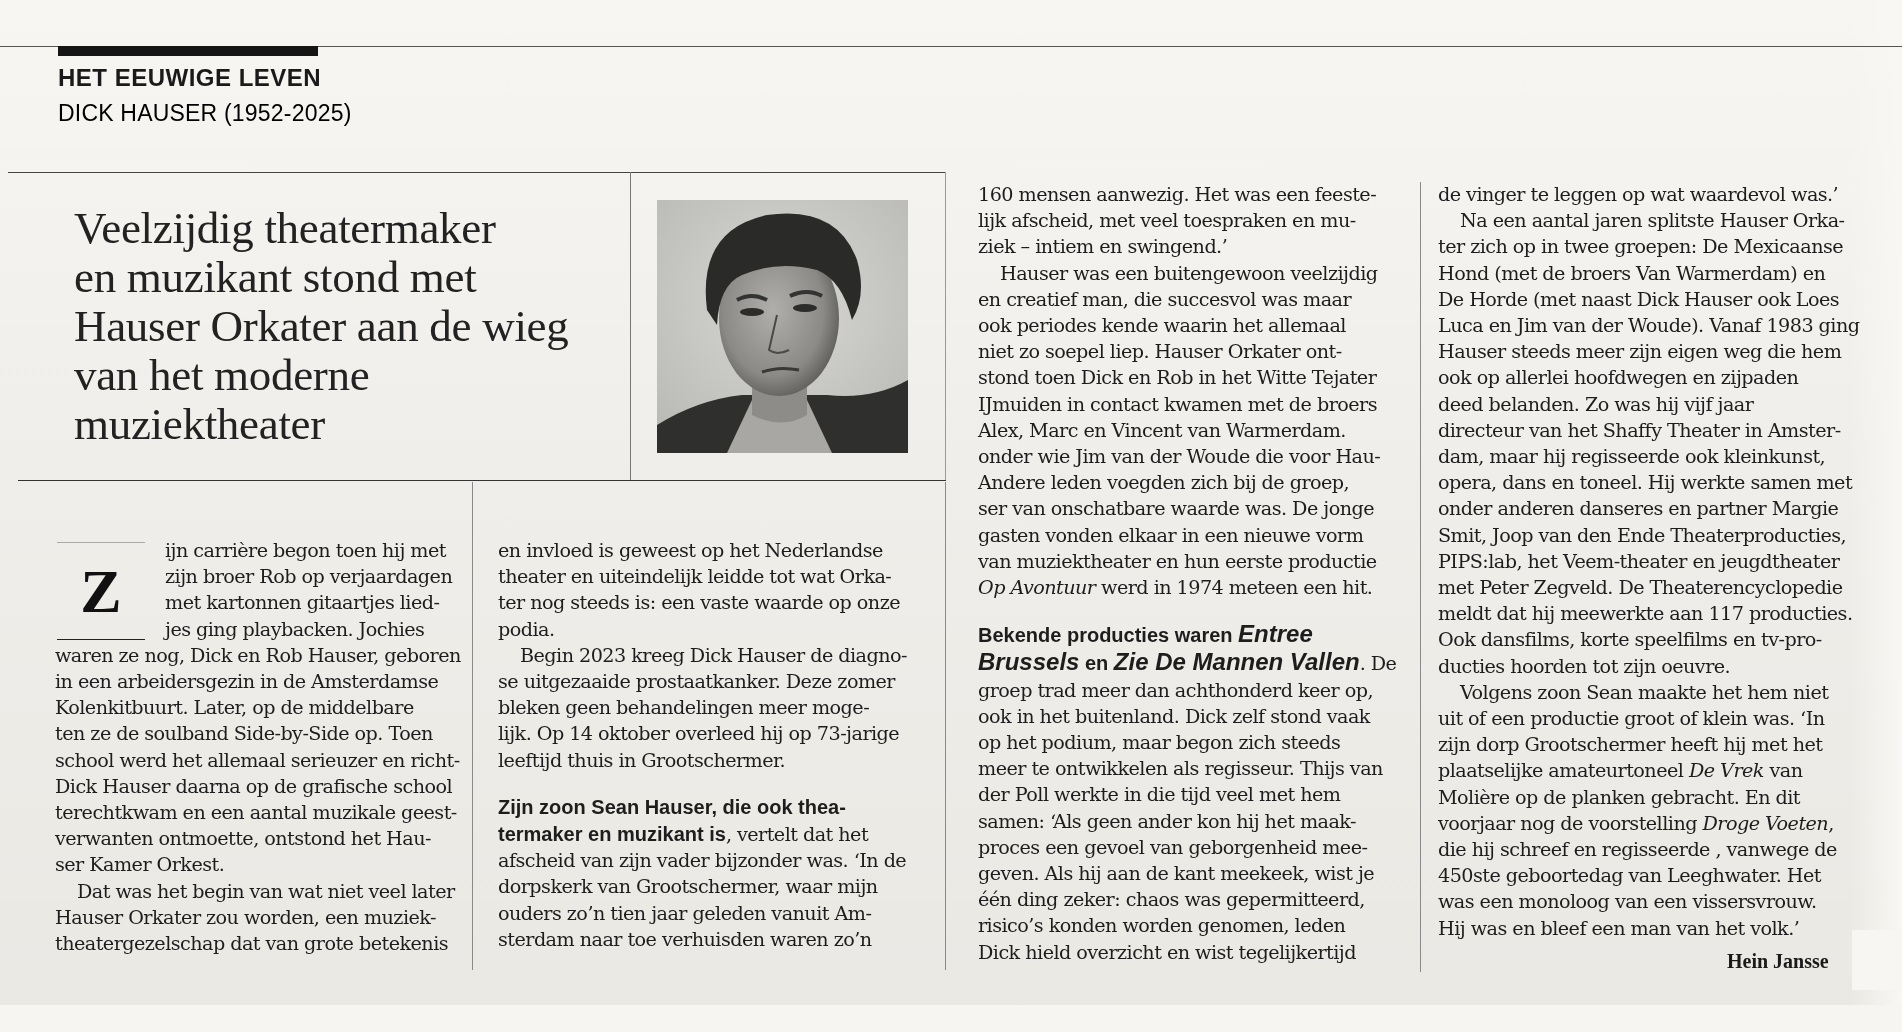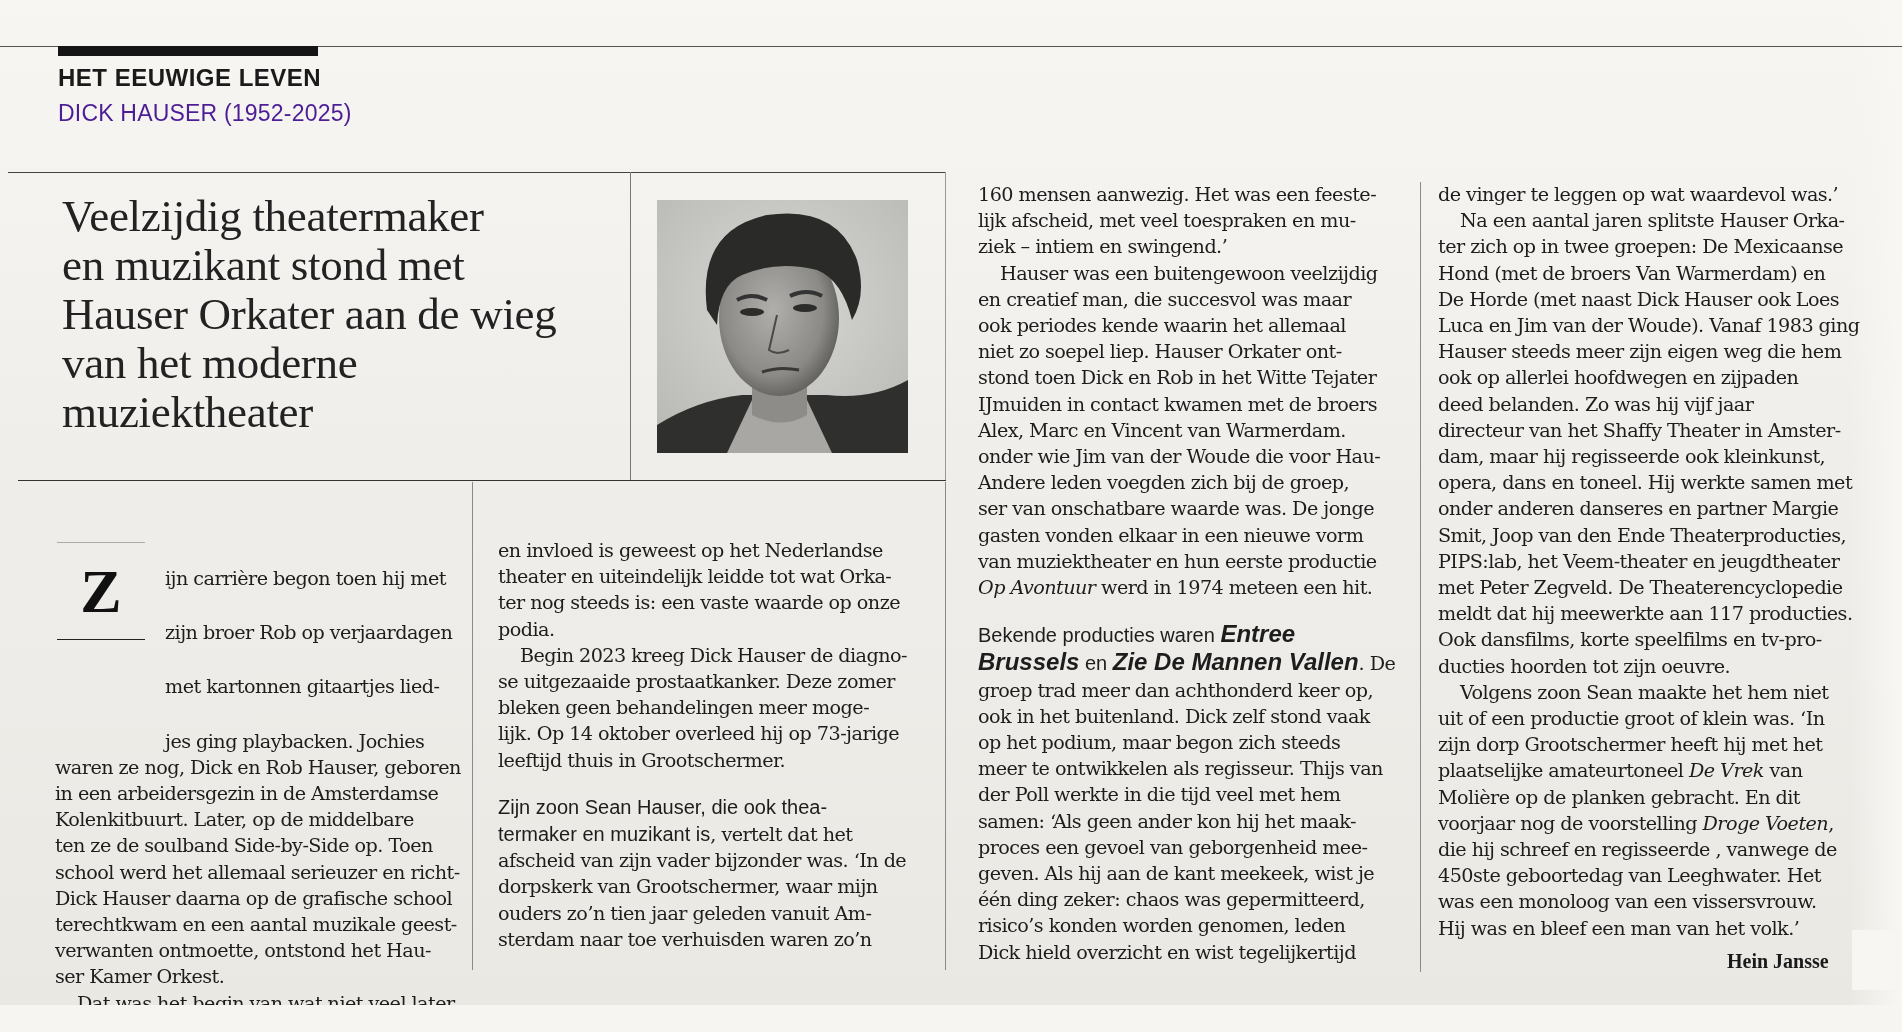--- a/index.html
+++ b/index.html
@@ -7,69 +7,69 @@
        font-family:"DejaVu Serif", serif;color:#1c1c1c;}
   .paper{position:absolute;left:0;top:0;width:1902px;height:1032px;
        background:linear-gradient(180deg,#f7f6f2 0%,#efeeea 45%,#e9e8e3 100%);}
   .paper-edge{position:absolute;left:0;top:1005px;width:1902px;height:27px;background:#f6f5f2;}
   .paper-right{position:absolute;left:1850px;top:0;width:52px;height:1032px;background:linear-gradient(90deg,rgba(246,245,241,0),#f8f7f3);}
   .top-rule{position:absolute;left:0;top:46px;width:1902px;height:1px;background:#555;}
   .black-bar{position:absolute;left:58px;top:46px;width:260px;height:10px;background:#151515;}
   .kicker{position:absolute;left:58px;top:64px;font-family:"Liberation Sans",sans-serif;font-weight:bold;
        font-size:24px;letter-spacing:0.5px;color:#1a1a1a;text-align:right;}
   .subkicker{position:absolute;left:58px;top:100px;font-family:"Liberation Sans",sans-serif;
-       font-size:23px;color:#4c1d95;letter-spacing:0.2px;}
+       font-size:23px;color:#000000;letter-spacing:0.2px;}
   .head-rule-top{position:absolute;left:8px;top:172px;width:938px;height:1px;background:#444;}
   .head-rule-bottom{position:absolute;left:18px;top:480px;width:928px;height:1px;background:#333;}
   .head-vline{position:absolute;left:630px;top:172px;width:1px;height:308px;background:#777;}
   .head-vline-right{position:absolute;left:945px;top:172px;width:1px;height:308px;background:#999;}
   .headline{position:absolute;left:58px;top:188px;width:560px;font-family:"Liberation Serif",serif;
        font-size:45px;line-height:49px;color:#222;letter-spacing:-0.3px;}
   .headline span{display:block;white-space:nowrap;}
   .photo{position:absolute;left:657px;top:200px;width:251px;height:253px;overflow:hidden;
        background:#c9c9c6;}
   .col{position:absolute;font-family:"DejaVu Serif",serif;font-size:19.2px;line-height:26.2px;color:#1d1d1d;
        letter-spacing:-0.55px;}
   .col .ln{display:block;white-space:nowrap;}
   .col .ind{padding-left:22px;}
-  .col .b{font-family:"Liberation Sans",sans-serif;font-weight:normal;font-size:20px;letter-spacing:0;}
+  .col .b{font-family:"Liberation Sans",sans-serif;font-weight:bold;font-size:20px;letter-spacing:0;}
   .col .bi{font-family:"Liberation Sans",sans-serif;font-weight:bold;font-style:italic;font-size:24px;letter-spacing:0;}
   .col .i{font-style:italic;}
   .col .gap{display:block;height:20px;}
   .col1{left:55px;top:538px;width:400px;}
   .col2{left:498px;top:538px;width:400px;}
   .col3{left:978px;top:182px;width:410px;}
   .col4{left:1438px;top:182px;width:440px;}
   .vdiv{position:absolute;width:1px;background:#8a8a8a;}
   .dropcap-box{position:absolute;left:57px;top:542px;width:88px;height:96px;border-top:1px solid #aaa;
        border-bottom:1px solid #222;}
   .dropcap{position:absolute;left:0;top:8px;width:88px;text-align:center;font-family:"Liberation Serif",serif;
        font-weight:bold;font-size:62px;line-height:80px;color:#111;}
-  .dc-line{display:block;white-space:nowrap;padding-left:110px;margin-top:28px;}
+  .dc-line{display:block;white-space:nowrap;padding-left:110px;}
   .byline{position:absolute;left:1727px;top:950px;font-family:Liberation Serif, serif;font-weight:bold;
        font-size:20px;color:#1a1a1a;}
   .clip-right{position:absolute;left:1852px;top:930px;width:50px;height:60px;background:#f7f6f3;}
 </style>
 </head>
 <body>
 
 <div class="paper"></div>
 <div class="paper-right"></div>
 
 <div class="top-rule"></div>
 <div class="black-bar"></div>
 <div class="kicker">HET EEUWIGE LEVEN</div>
 <div class="subkicker">DICK HAUSER (1952-2025)</div>
 
 <div class="head-rule-top"></div>
 <div class="head-vline"></div>
 <div class="head-vline-right"></div>
 <div class="head-rule-bottom"></div>
 
-<h1 class="headline" style="margin:4px;font-weight:normal;">
+<h1 class="headline" style="margin:16px;font-weight:normal;">
   <span>Veelzijdig theatermaker</span>
   <span>en muzikant stond met</span>
   <span>Hauser Orkater aan de wieg</span>
   <span>van het moderne</span>
   <span>muziektheater</span>
 </h1>
 
 <div class="photo" aria-label="Portrait of Dick Hauser (black and white)">
   <svg width="251" height="253" viewBox="0 0 251 253" xmlns="http://www.w3.org/2000/svg">
     <defs>

